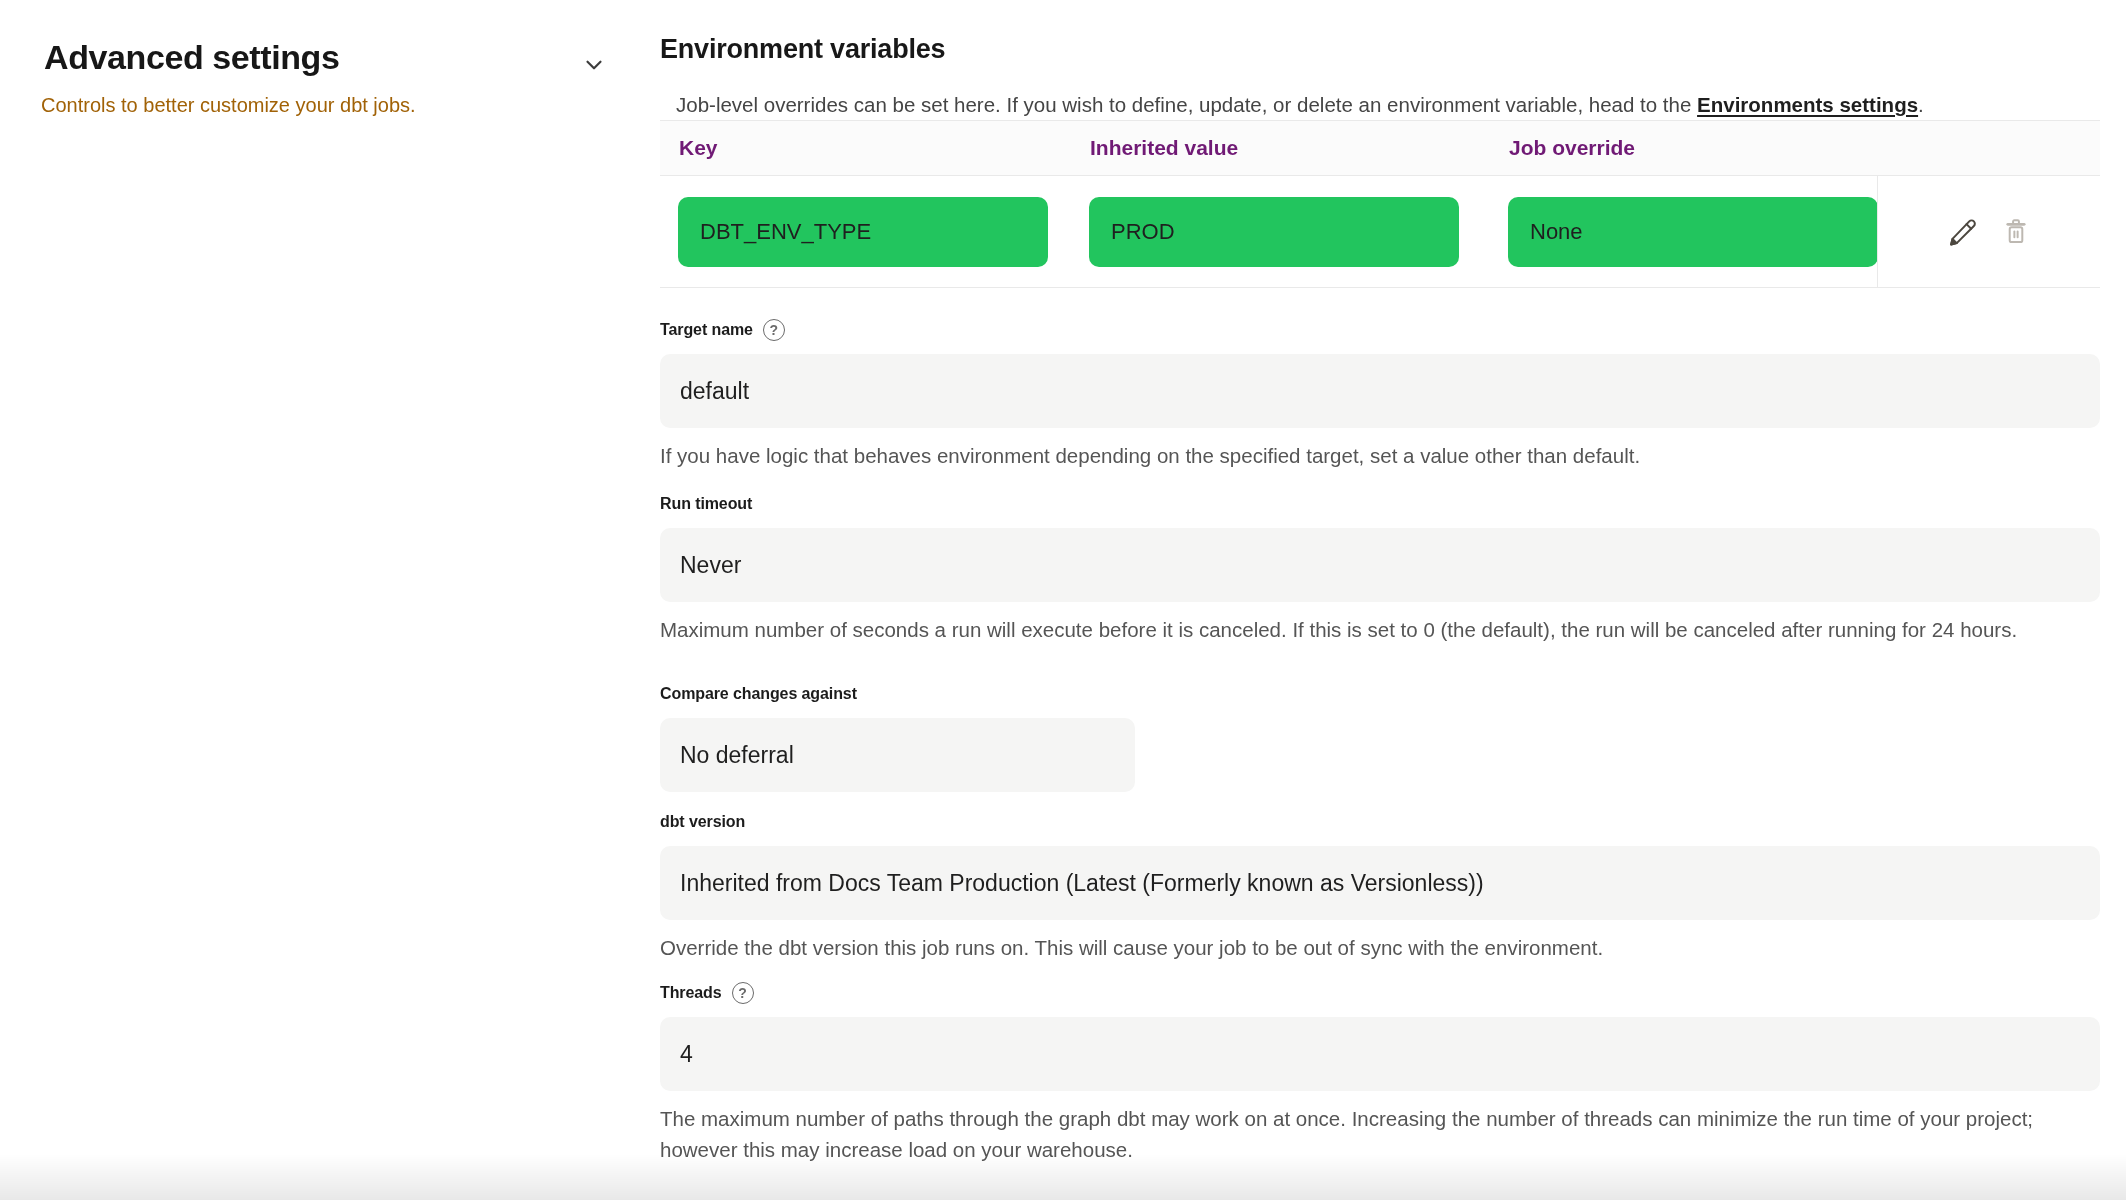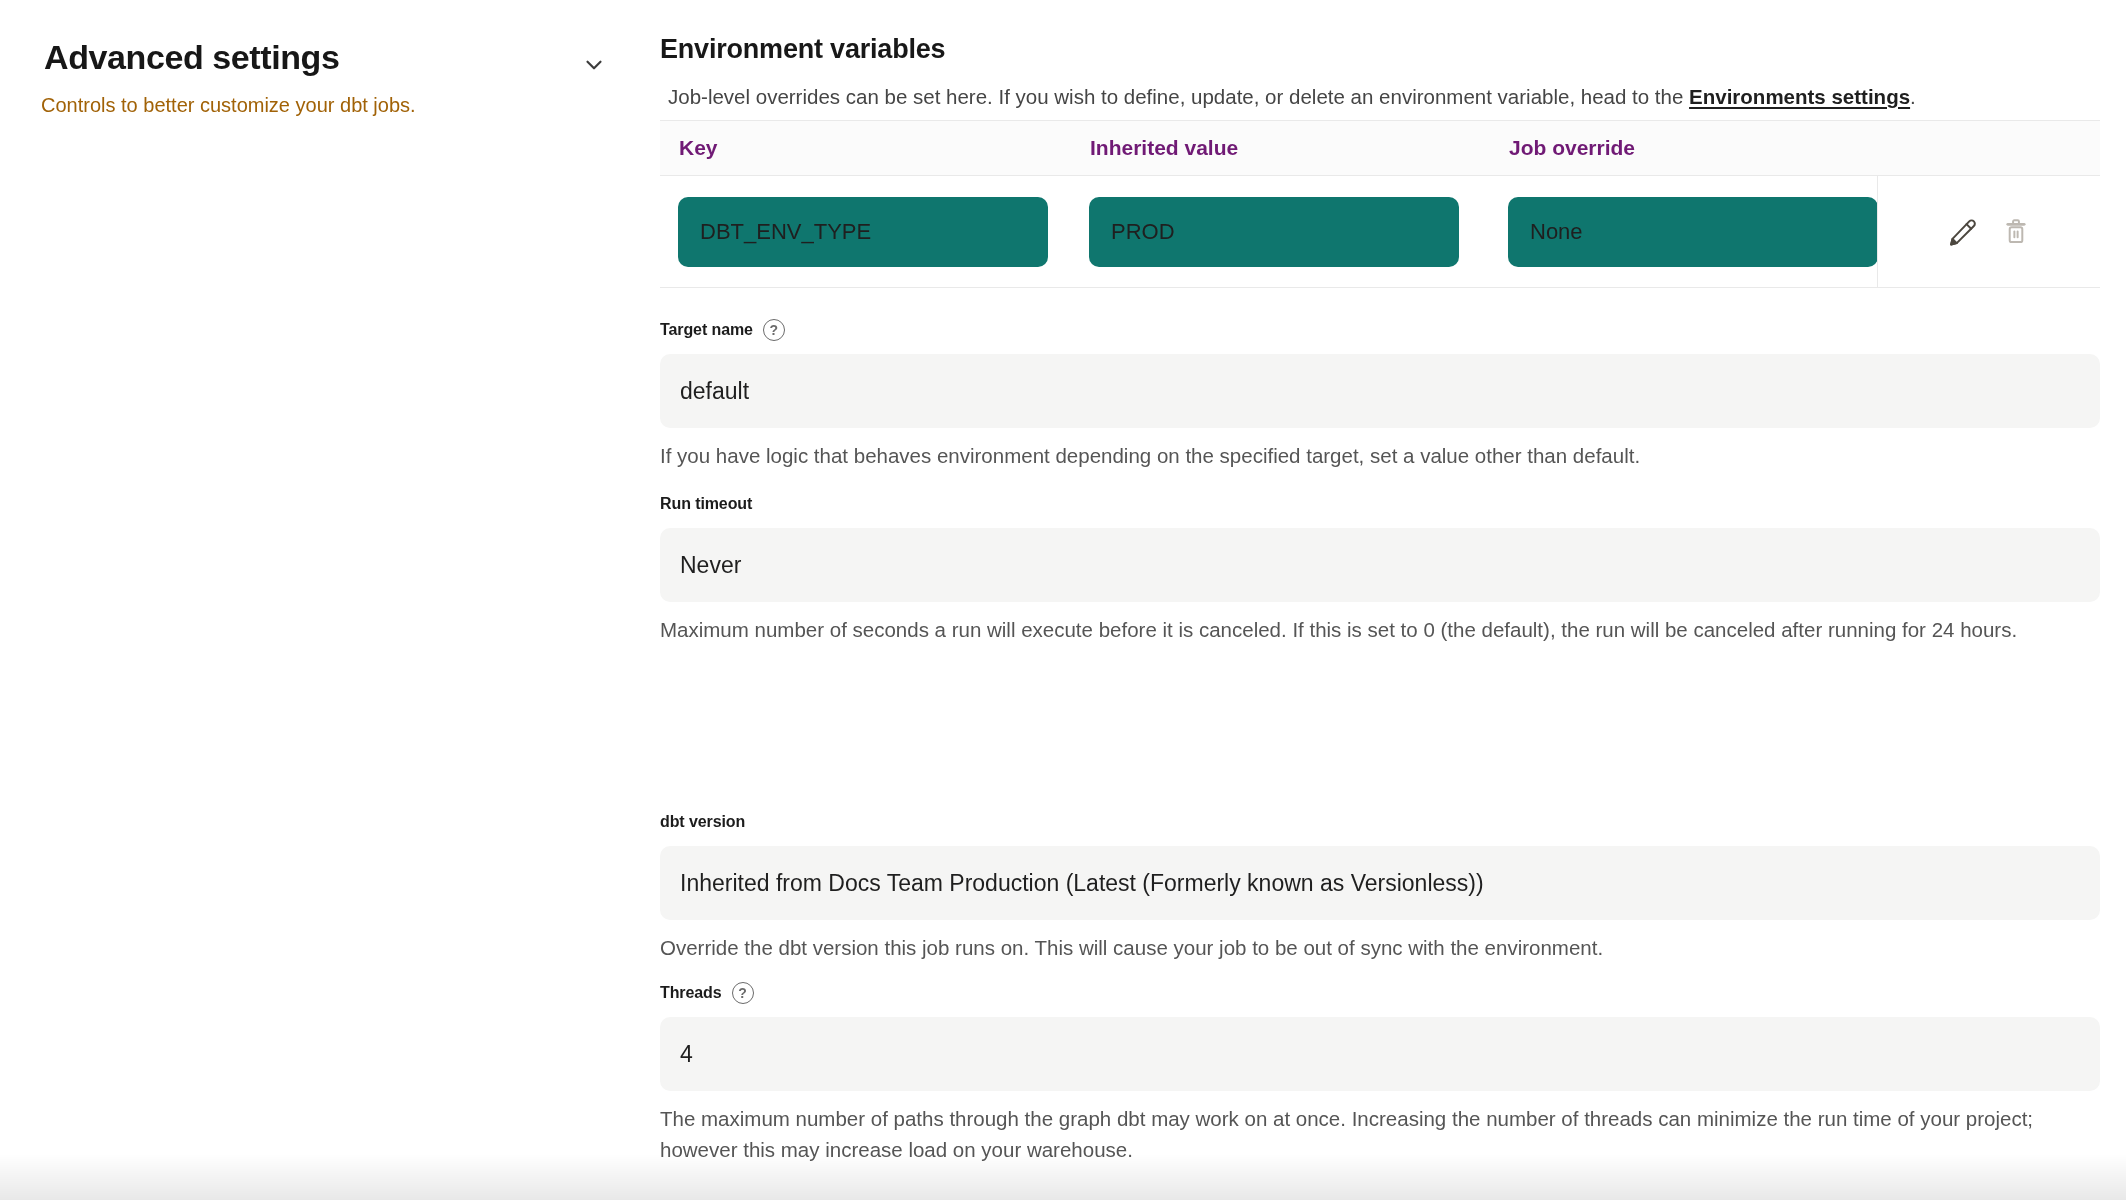--- a/index.html
+++ b/index.html
@@ -26,21 +26,21 @@
   }
 
   
   .main-col { position: absolute; left: 660px; top: 0; width: 1440px; height: 1200px; }
   .section-heading {
     position: absolute; left: 0; top: 32px; margin: 0;
     font-size: 27px; line-height: 34px; font-weight: 700; color: #181818;
     letter-spacing: -0.2px;
   }
   .section-desc {
-    position: absolute; left: 0; top: 74px; margin: 8px; width: 1440px;
+    position: absolute; left: 0; top: 74px; margin: 16px; width: 1440px;
     font-size: 20.5px; line-height: 30px; color: #454545;
   }
   .env-link {
     color: #1f1f1f; font-weight: 700; text-decoration: underline;
     text-underline-offset: 3px; cursor: pointer;
   }
 
   
   .env-table { position: absolute; left: 0; top: 120px; width: 1440px; }
   .thead, .trow {
@@ -48,21 +48,21 @@
     align-items: center;
   }
   .thead {
     height: 56px; background: #fbfbfb;
     border-top: 1px solid #e9e9e9; border-bottom: 1px solid #e9e9e9;
   }
   .th { padding-left: 19px; font-size: 21px; color: #701a75; font-weight: bold; }
   .trow { height: 112px; border-bottom: 1px solid #e9e9e9; }
   .td { padding-left: 18px; }
   .pill {
-    width: 370px; height: 70px; background: #0f766e; border-radius: 10px;
+    width: 370px; height: 70px; background: #22c55e; border-radius: 10px;
     display: flex; align-items: center; padding: 0 22px; font-size: 22px;
     color: #1f1f1f; white-space: nowrap; overflow: hidden;
   }
   .td-actions, .th-actions { height: 100%; }
   .td-actions {
     border-left: 1px solid #e9e9e9; padding-left: 0;
     display: flex; align-items: center; justify-content: center; gap: 24px;
   }
   .icon-button { background: none; border: none; padding: 0; cursor: pointer; display: flex; }
   .icon-button[disabled] { cursor: default; }
@@ -169,20 +169,26 @@
     </section>
 
     <section class="field f-run">
       <div class="label-row">
         <span class="field-label">Run timeout</span>
       </div>
       <div class="field-input">Never</div>
       <p class="field-help">Maximum number of seconds a run will execute before it is canceled. If this is set to 0 (the default), the run will be canceled after running for 24 hours.</p>
     </section>
 
+    <section class="field f-compare">
+      <div class="label-row">
+        <span class="field-label">Compare changes against</span>
+      </div>
+      <div class="field-input narrow">No deferral</div>
+    </section>
 
     <section class="field f-dbt">
       <div class="label-row">
         <span class="field-label">dbt version</span>
       </div>
       <div class="field-input">Inherited from Docs Team Production (Latest (Formerly known as Versionless))</div>
       <p class="field-help">Override the dbt version this job runs on. This will cause your job to be out of sync with the environment.</p>
     </section>
 
     <section class="field f-threads">

